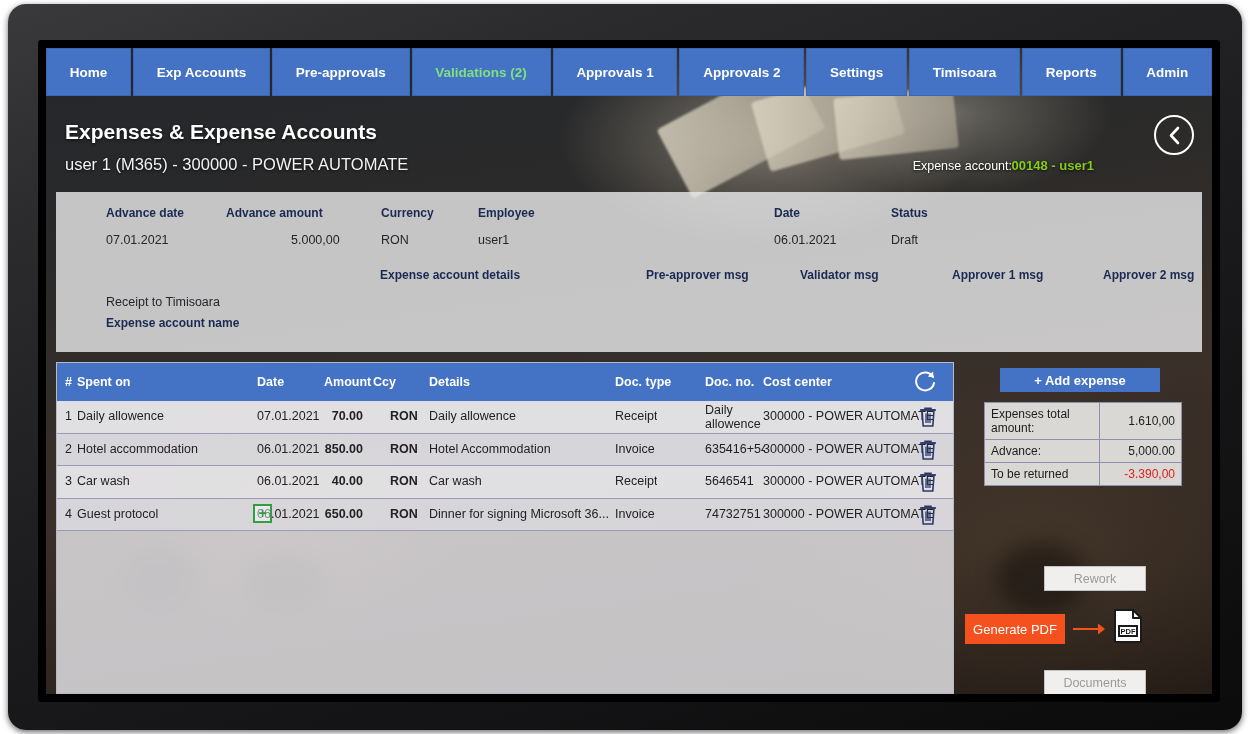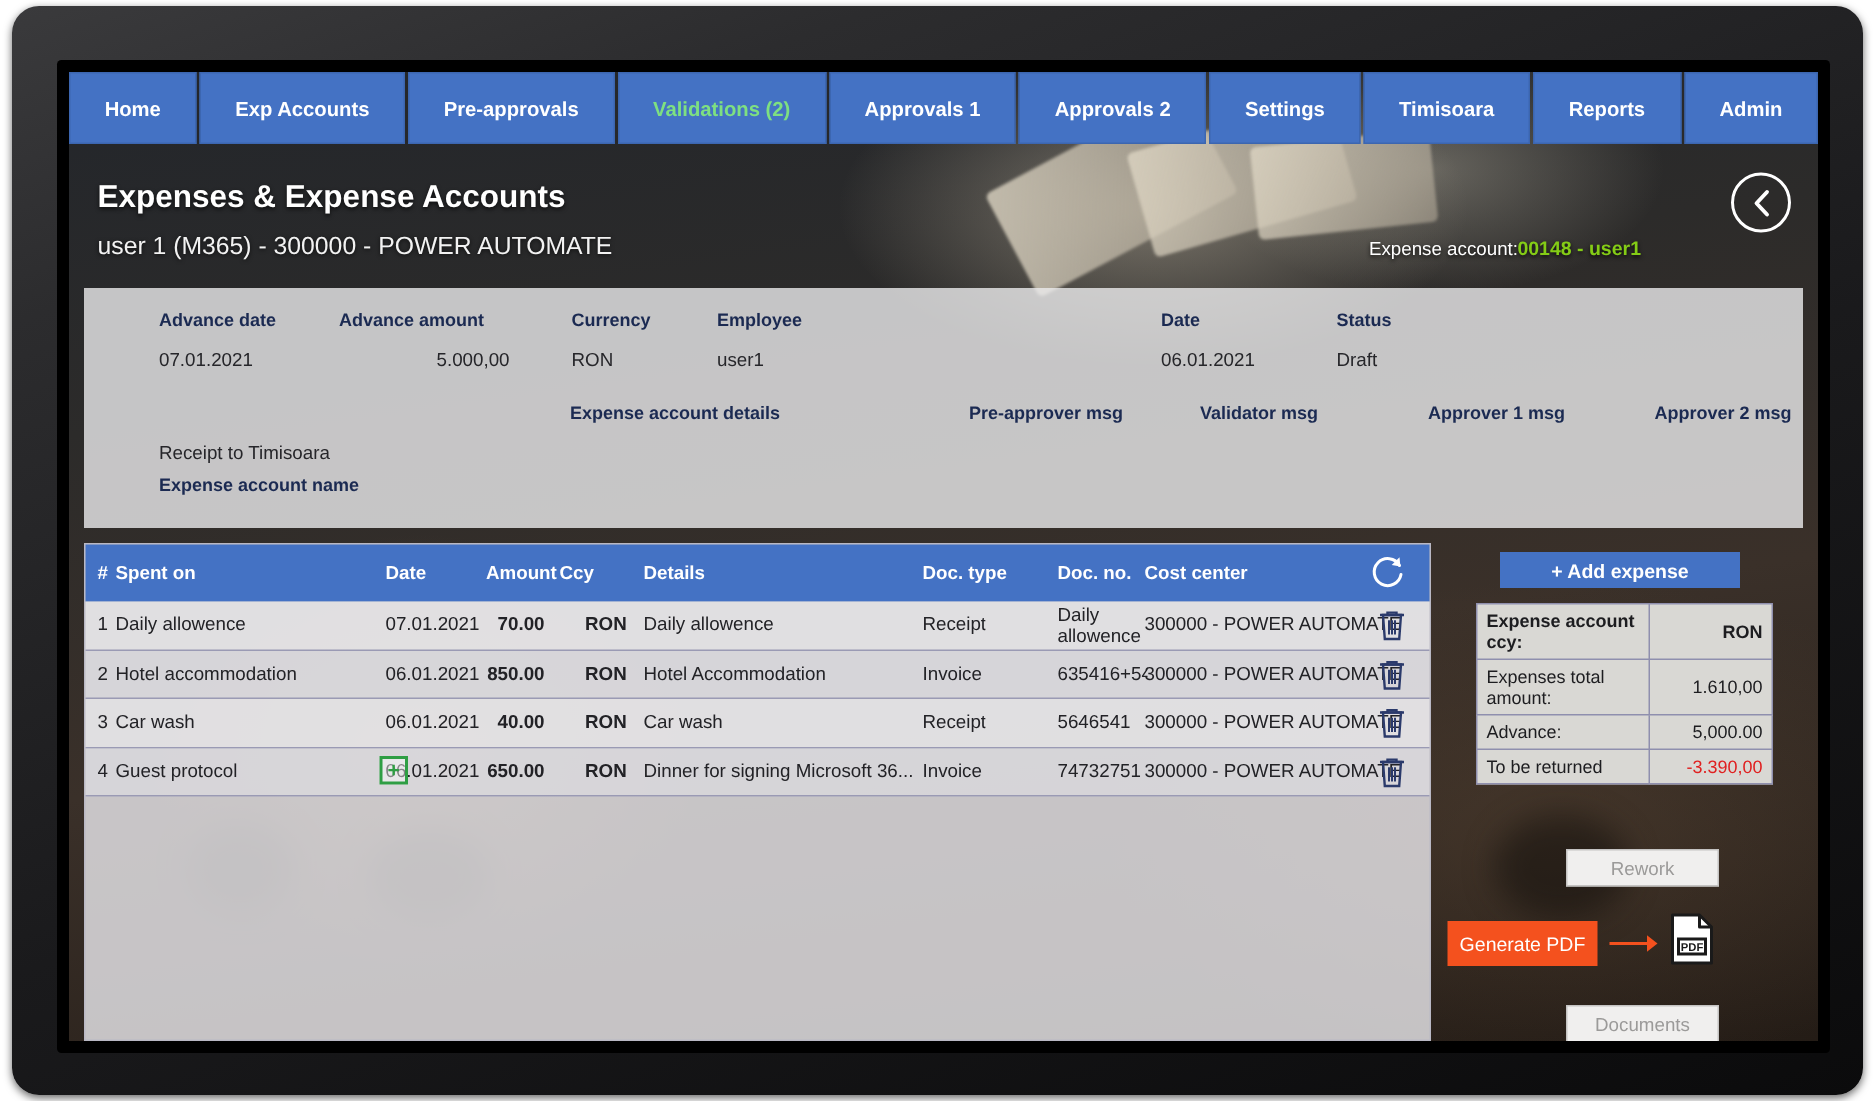--- a/index.html
+++ b/index.html
@@ -416,24 +416,20 @@
                 </svg></div>
             </div>
           </div>
       </div>
 
       <div class="side">
         <button class="add-btn">+ Add expense</button>
 
         <table class="sum-table">
           <tbody id="sumbody">
-              <tr class="head">
-                <td class="k">Expense account ccy:</td>
-                <td class="v">RON</td>
-              </tr>
               <tr>
                 <td class="k">Expenses total amount:</td>
                 <td class="v">1.610,00</td>
               </tr>
               <tr>
                 <td class="k">Advance:</td>
                 <td class="v">5,000.00</td>
               </tr>
               <tr>
                 <td class="k">To be returned</td>

